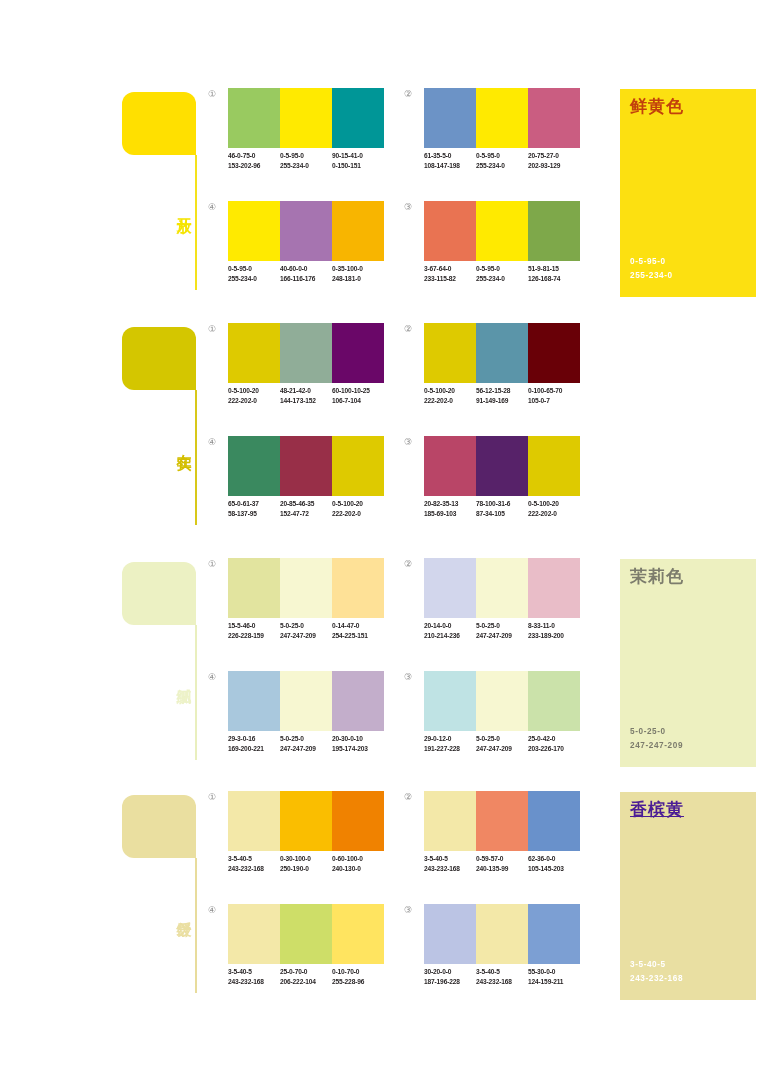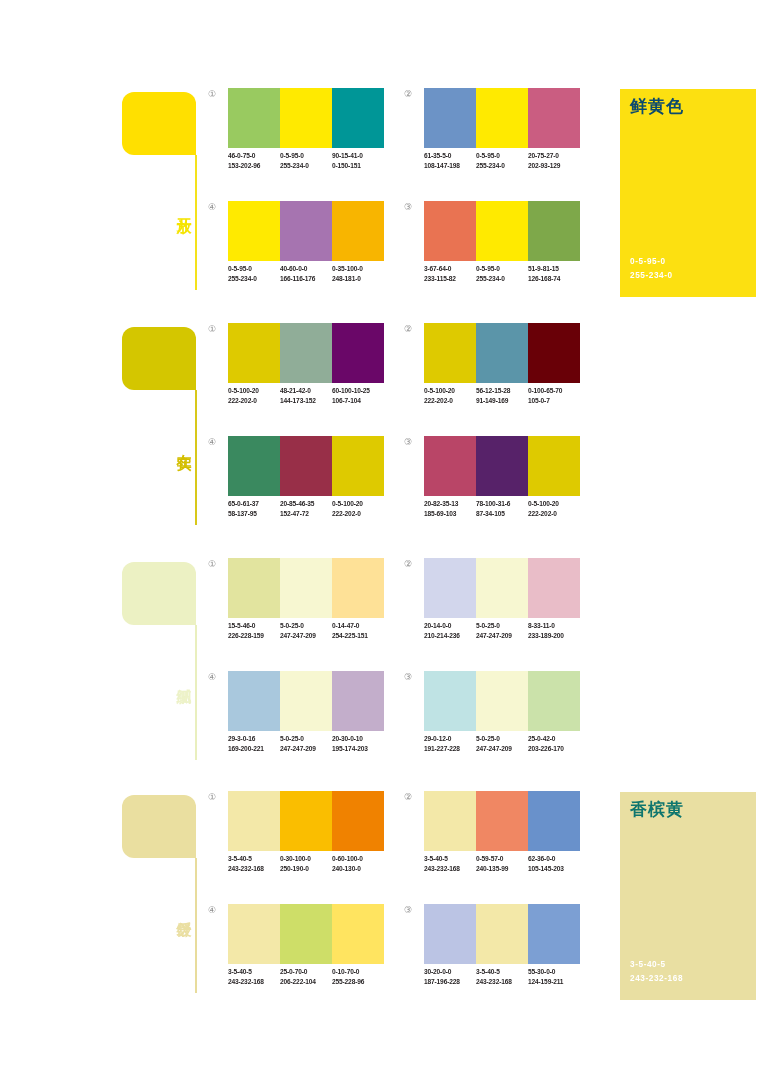--- a/index.html
+++ b/index.html
@@ -150,21 +150,21 @@
             <b>0-5-95-0</b>
             <b>255-234-0</b>
           </span>
           <span>
             <b>51-9-81-15</b>
             <b>126-168-74</b>
           </span>
         </div>
       </div>
       <div class="card" style="background: rgb(252, 224, 17);">
-        <div class="card-title" style="color: #0c4a6e;">鲜黄色</div>
+        <div class="card-title" style="color: #c2410c;">鲜黄色</div>
         <div class="card-code" style="color: rgb(255, 255, 255);">
           <div>0-5-95-0</div>
           <div>255-234-0</div>
         </div>
       </div>
     </div>
     <div class="section" style="top: 320px;">
       <div class="chip" style="background: rgb(212, 198, 0);"></div>
       <div class="stem" style="background: rgb(216, 200, 25);"></div>
       <div class="vlabel" style="color: rgb(211, 190, 0);">实在</div>
@@ -342,20 +342,27 @@
           <span>
             <b>5-0-25-0</b>
             <b>247-247-209</b>
           </span>
           <span>
             <b>25-0-42-0</b>
             <b>203-226-170</b>
           </span>
         </div>
       </div>
+      <div class="card" style="background: rgb(237, 240, 192);">
+        <div class="card-title" style="color: rgb(124, 124, 108);">茉莉色</div>
+        <div class="card-code" style="color: rgb(124, 124, 108);">
+          <div>5-0-25-0</div>
+          <div>247-247-209</div>
+        </div>
+      </div>
     </div>
     <div class="section" style="top: 788px;">
       <div class="chip" style="background: rgb(234, 223, 160);"></div>
       <div class="stem" style="background: rgb(232, 220, 156);"></div>
       <div class="vlabel" style="color: rgb(234, 223, 162);">舒缓</div>
       <div class="group" style="left: 208px; top: 0px;">
         <div class="grp-num">①</div>
         <div class="bars">
           <i style="background: rgb(243, 232, 168);"></i>
           <i style="background: rgb(250, 190, 0);"></i>
@@ -436,20 +443,20 @@
             <b>3-5-40-5</b>
             <b>243-232-168</b>
           </span>
           <span>
             <b>55-30-0-0</b>
             <b>124-159-211</b>
           </span>
         </div>
       </div>
       <div class="card" style="background: rgb(233, 223, 162);">
-        <div class="card-title" style="color: #0f766e;">香槟黄</div>
+        <div class="card-title" style="color: #4c1d95; text-decoration: underline;">香槟黄</div>
         <div class="card-code" style="color: rgb(255, 255, 255);">
           <div>3-5-40-5</div>
           <div>243-232-168</div>
         </div>
       </div>
     </div>
   </div>
 
 </body></html>

